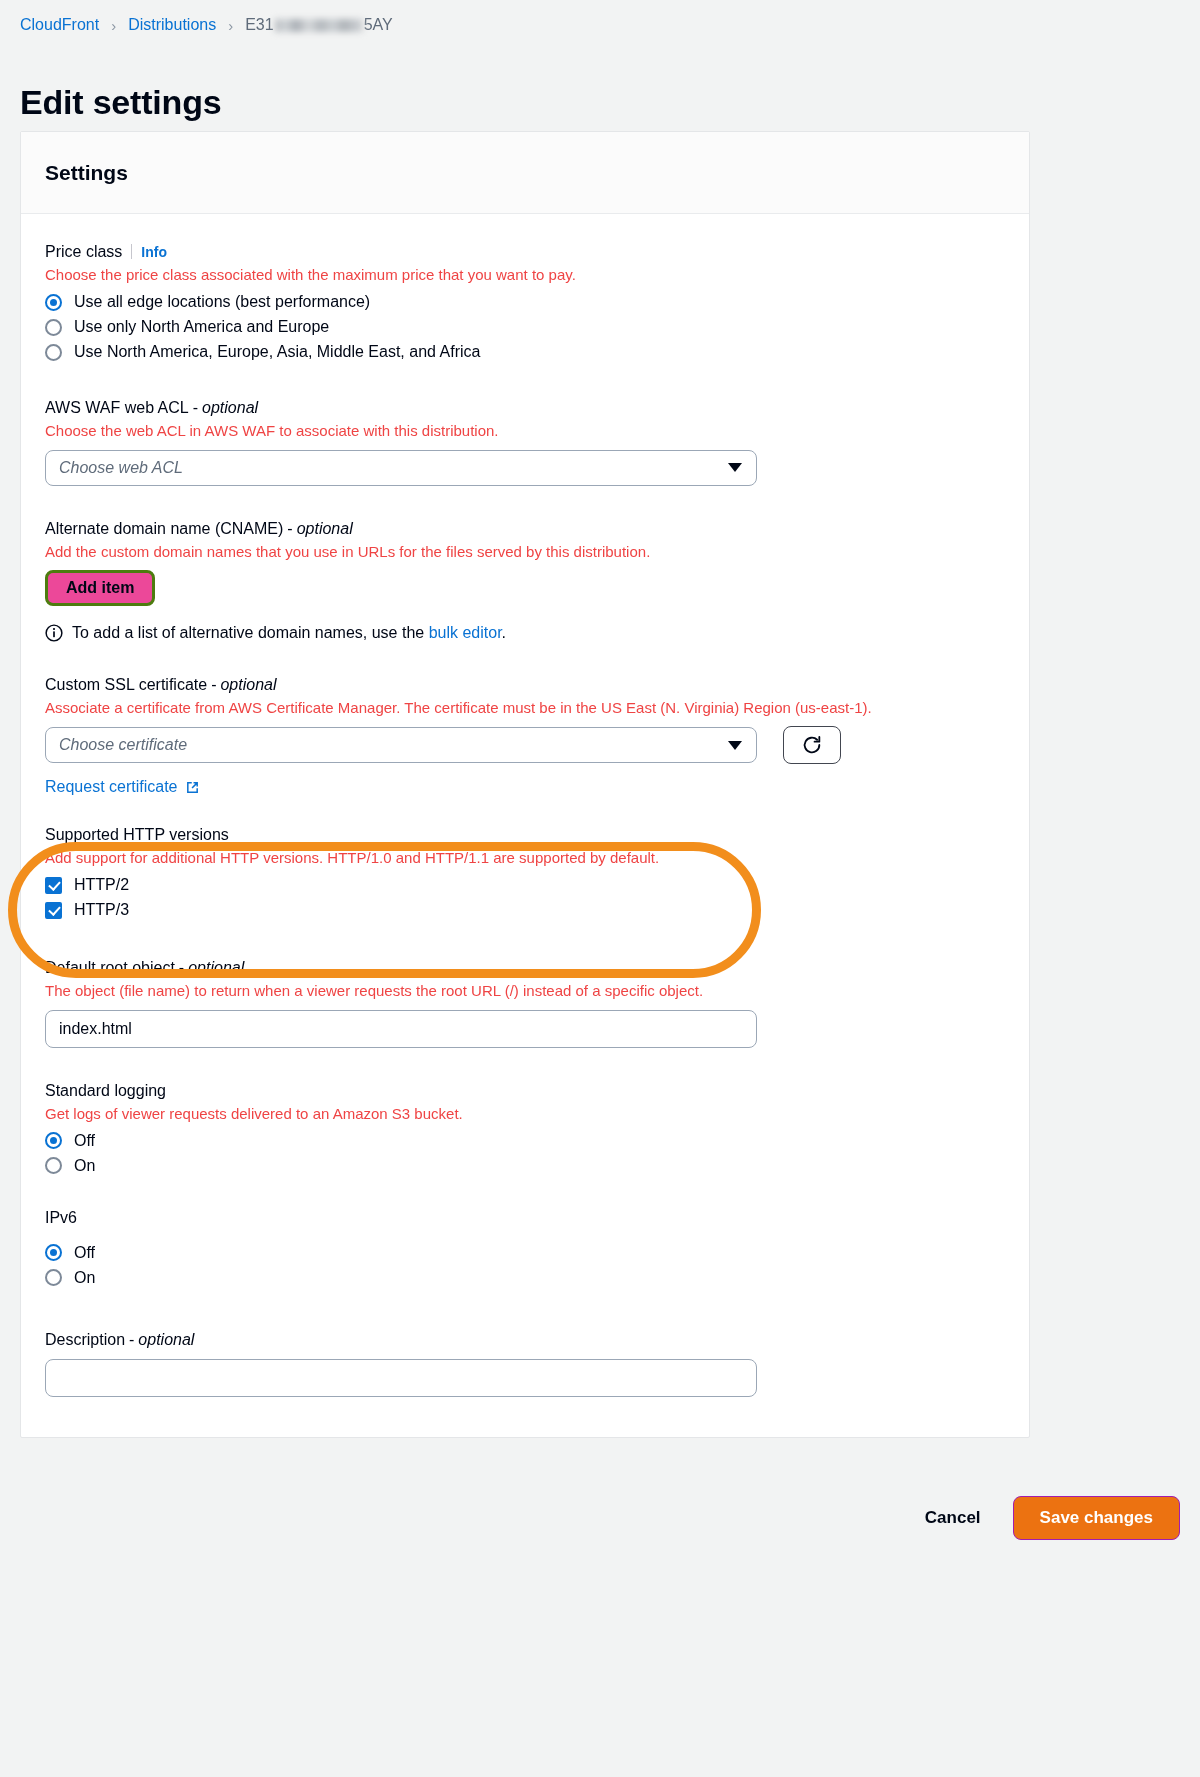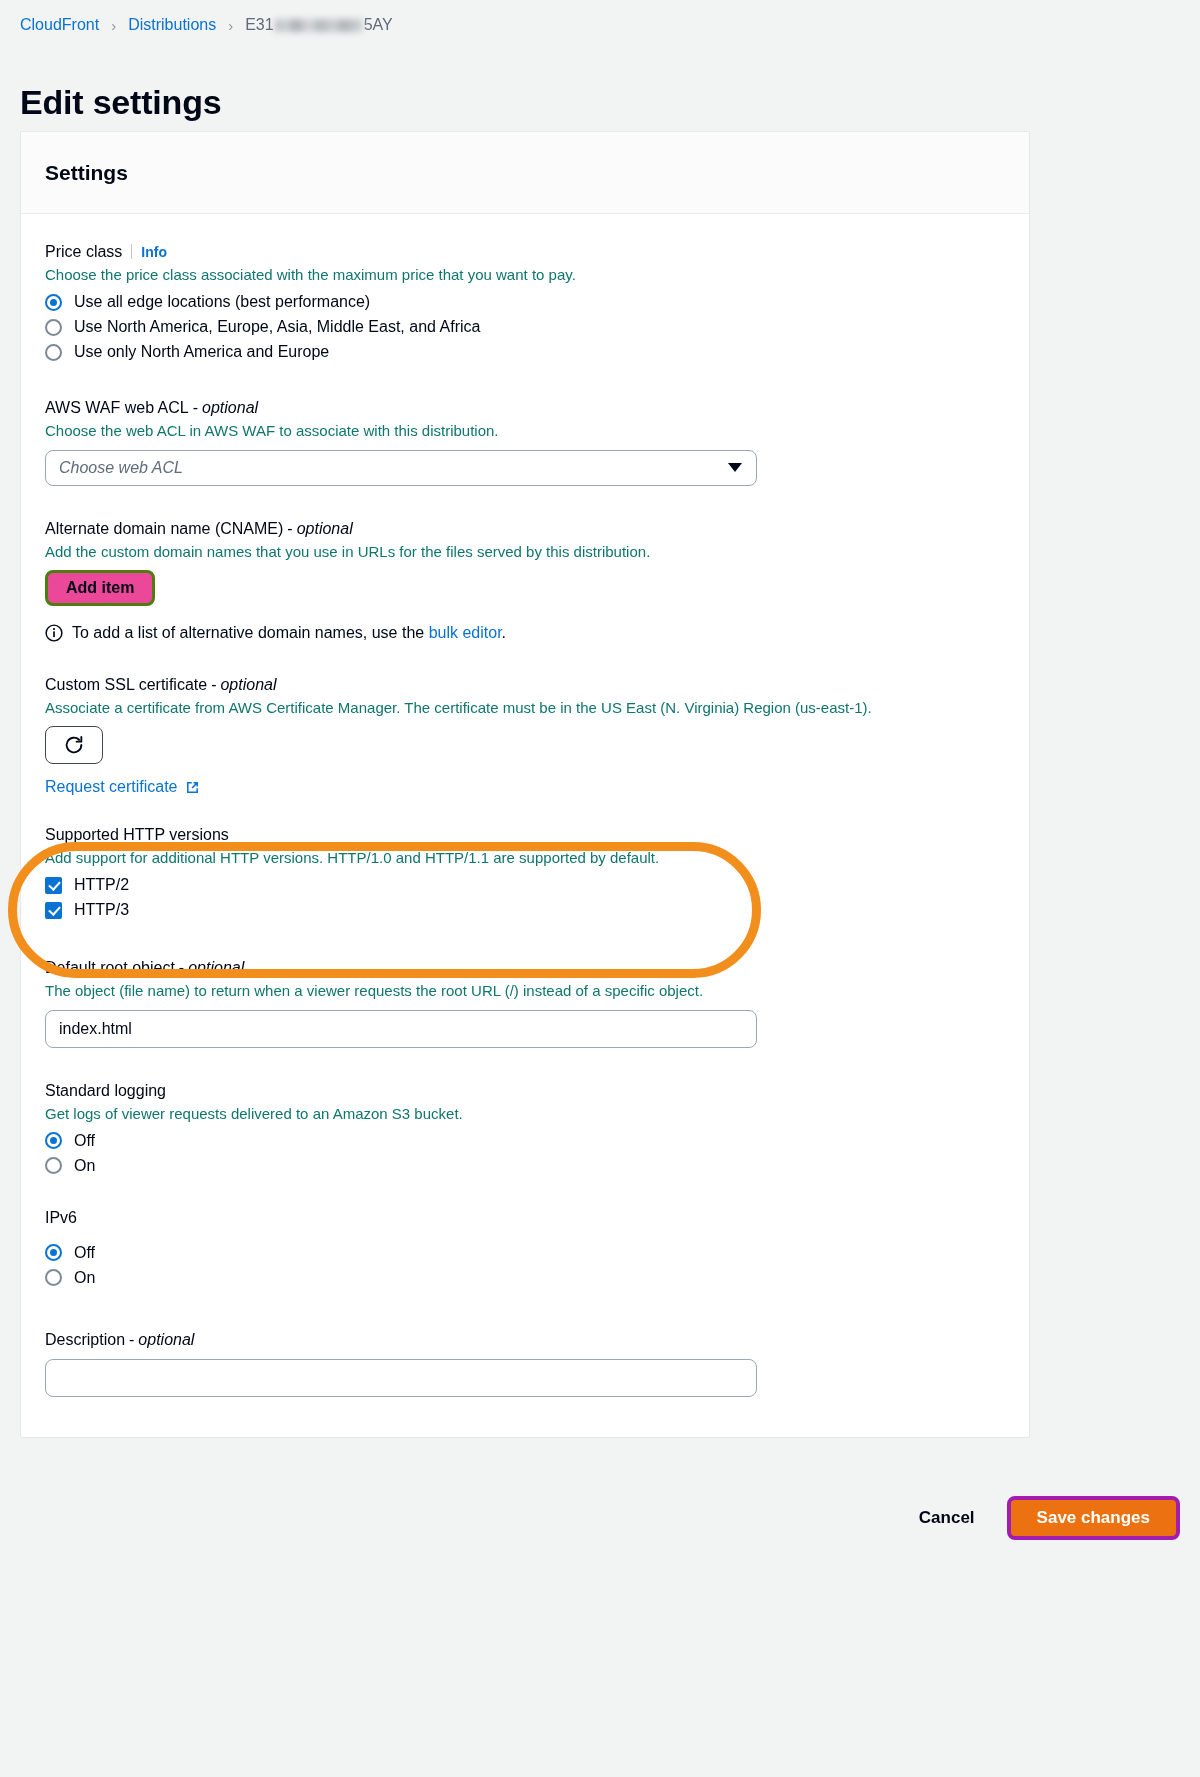--- a/index.html
+++ b/index.html
@@ -114,21 +114,21 @@
   }
   .info-link {
     color: #0972d3;
     font-size: 14px;
     font-weight: bold;
     cursor: pointer;
     text-decoration: none;
   }
   .f-desc {
     font-size: 15px;
-    color: #0f766e;
+    color: #ef4444;
     margin-bottom: 8px;
     line-height: 1.35;
   }
 
   
   .radio-row {
     display: flex; align-items: center;
     margin-top: 7px;
     cursor: pointer;
   }
@@ -299,21 +299,21 @@
     background: none; border: none;
     color: #000716;
     font-size: 17px;
     font-weight: bold;
     padding: 8px 14px;
     cursor: pointer;
     font-family: "Liberation Sans", sans-serif;
   }
   .btn-primary {
     background: #ec7211;
-    border: 4px solid #a21caf;
+    border: 1px solid #a21caf;
     border-radius: 8px;
     color: #fff;
     font-size: 17px;
     font-weight: bold;
     height: 44px;
     padding: 0 26px;
     cursor: pointer;
     font-family: "Liberation Sans", sans-serif;
   }
 
@@ -353,25 +353,25 @@
           <a class="info-link">Info</a>
         </div>
         <div class="f-desc">Choose the price class associated with the maximum price that you want to pay.</div>
 
         <label class="radio-row">
           <span class="radio checked"></span>
           <span class="radio-label">Use all edge locations (best performance)</span>
         </label>
         <label class="radio-row">
           <span class="radio"></span>
+          <span class="radio-label">Use only North America and Europe</span>
+        </label>
+        <label class="radio-row">
+          <span class="radio"></span>
           <span class="radio-label">Use North America, Europe, Asia, Middle East, and Africa</span>
-        </label>
-        <label class="radio-row">
-          <span class="radio"></span>
-          <span class="radio-label">Use only North America and Europe</span>
         </label>
       </div>
 
       <div class="field" style="margin-top:38px;">
         <div class="f-label">
           <span>AWS WAF web ACL</span>
           <span class="dash">-</span>
           <span class="opt">optional</span>
         </div>
         <div class="f-desc">Choose the web ACL in AWS WAF to associate with this distribution.</div>
@@ -402,20 +402,24 @@
 
       <div class="field" style="margin-top:34px;">
         <div class="f-label">
           <span>Custom SSL certificate</span>
           <span class="dash">-</span>
           <span class="opt">optional</span>
         </div>
         <div class="f-desc">Associate a certificate from AWS Certificate Manager. The certificate must be in the US East (N. Virginia) Region (us-east-1).</div>
 
         <div class="row-flex">
+          <div class="select">
+            <span class="ph">Choose certificate</span>
+            <span class="caret"></span>
+          </div>
           <div class="icon-btn">
             <svg width="22" height="22" viewBox="0 0 24 24">
               <path d="M20 12a8 8 0 1 1-2.4-5.7" fill="none" stroke="#000716" stroke-width="2" stroke-linecap="round"></path>
               <path d="M20 3.2V8.4h-5.2" fill="none" stroke="#000716" stroke-width="2" stroke-linecap="round" stroke-linejoin="round"></path>
             </svg>
           </div>
         </div>
 
         <a class="ext-link">
           <span>Request certificate</span>

